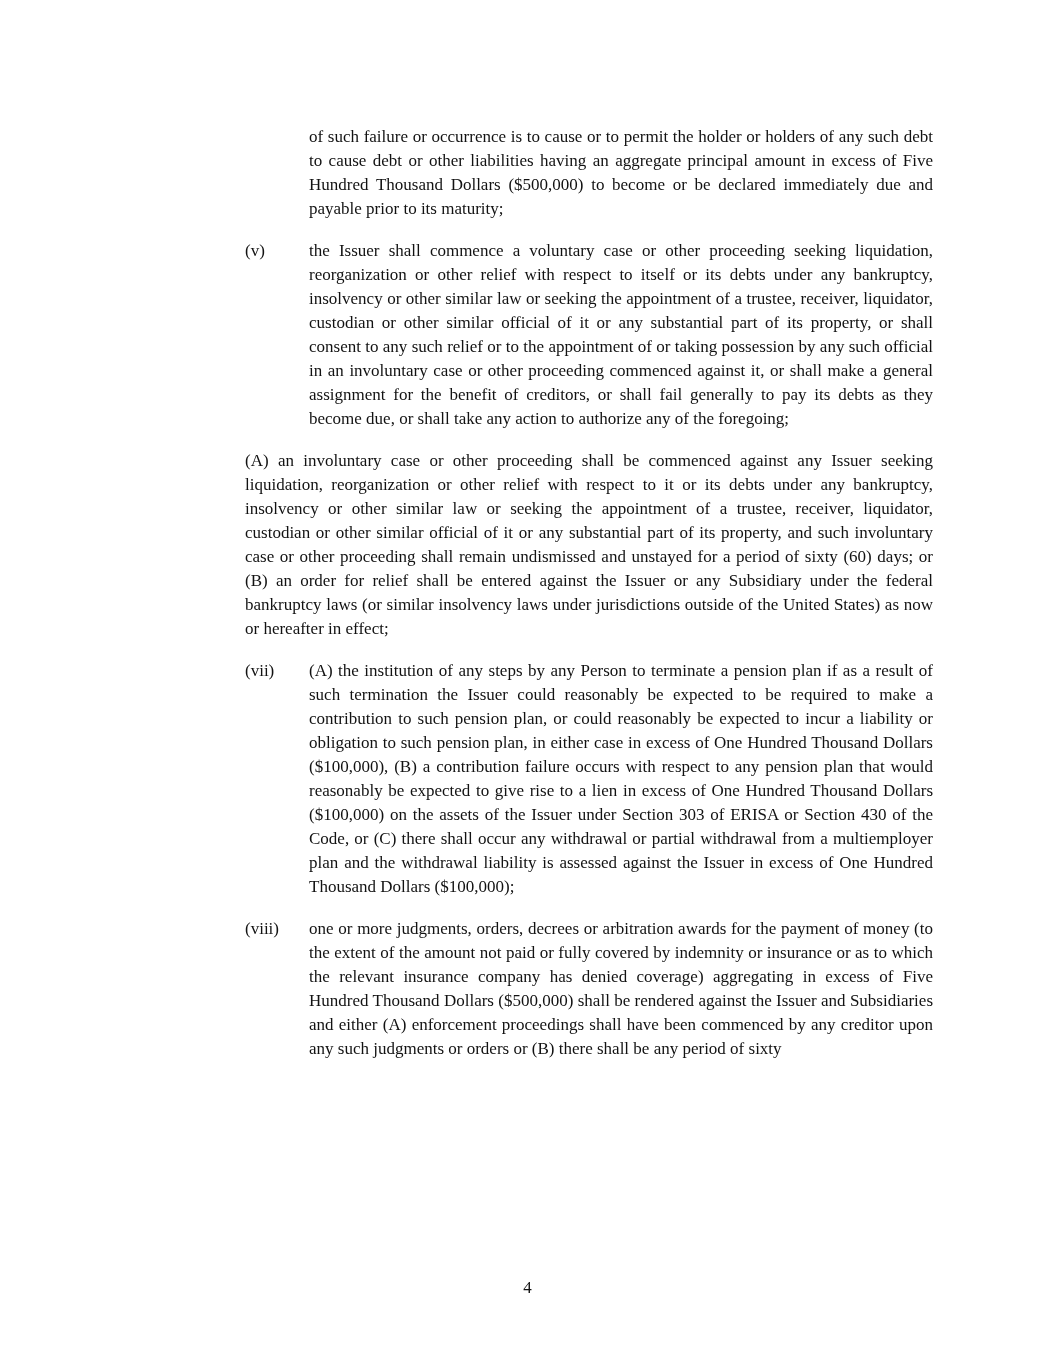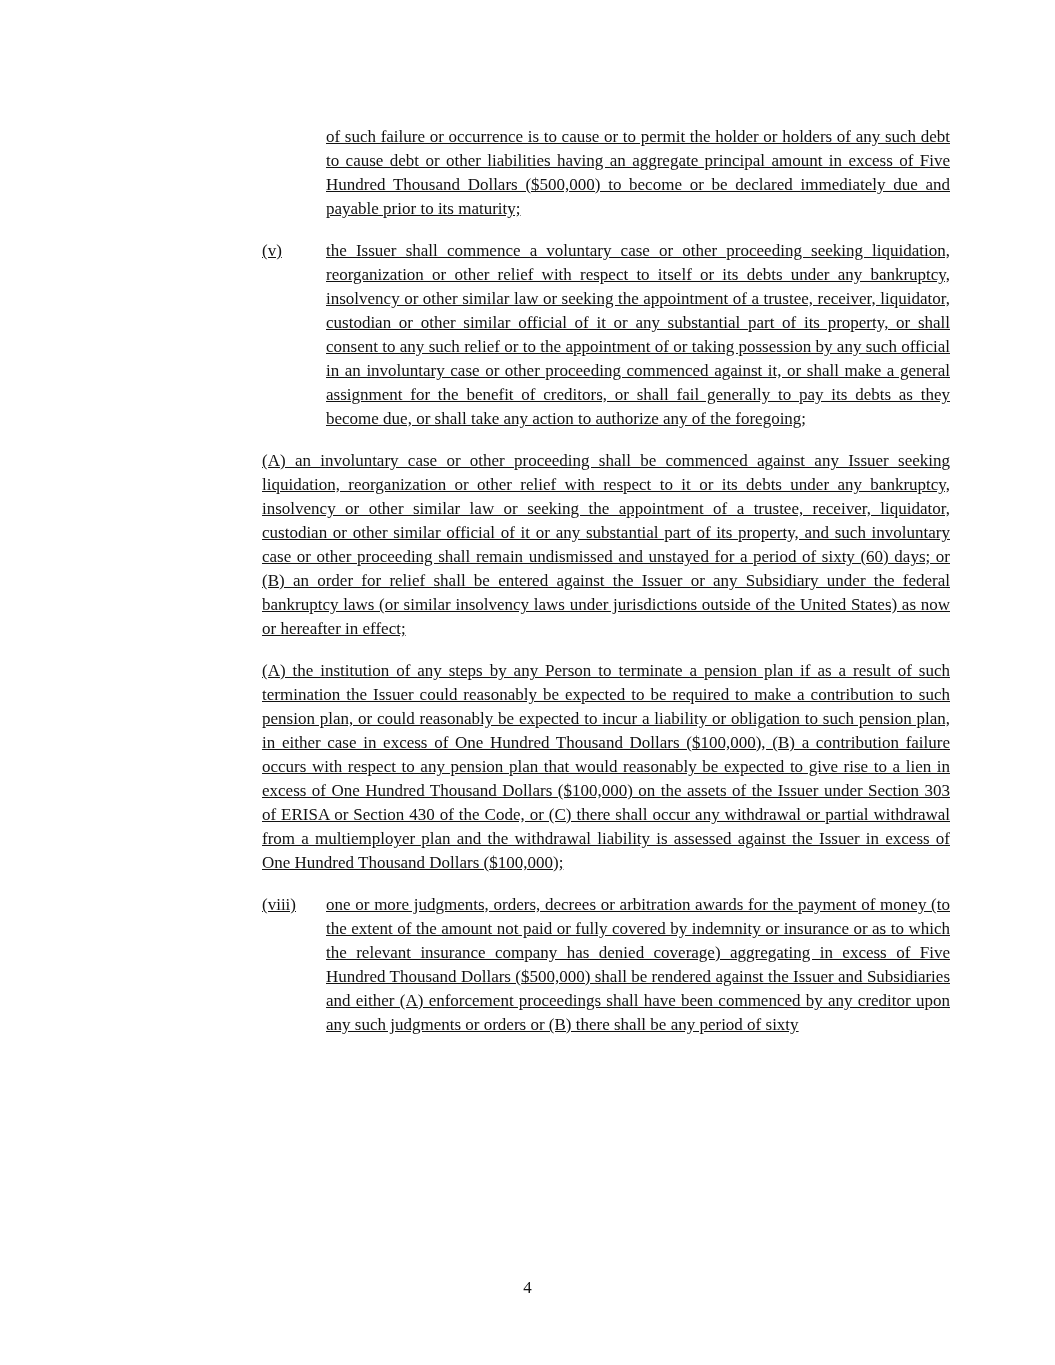--- a/index.html
+++ b/index.html
@@ -13,24 +13,23 @@
     height: 1365px;
     background: #ffffff;
     font-family: "Liberation Serif", "DejaVu Serif", serif;
     font-size: 17px;
     line-height: 24px;
     color: #121212;
     overflow: hidden;
   }
   .clauses {
     position: absolute;
-    left: 262px;
+    left: 245px;
     top: 125px;
     width: 688px;
-    text-decoration: underline;
   }
   .clause {
     display: flex;
     margin-bottom: 18px;
   }
   .clause:last-child {
     margin-bottom: 8px;
   }
   .clause-label {
     flex: 0 0 64px;
@@ -64,20 +63,21 @@
     <div class="clause">
       <div class="clause-label">(v)</div>
       <div class="clause-text">the Issuer shall commence a voluntary case or other proceeding seeking liquidation, reorganization or other relief with respect to itself or its debts under any bankruptcy, insolvency or other similar law or seeking the appointment of a trustee, receiver, liquidator, custodian or other similar official of it or any substantial part of its property, or shall consent to any such relief or to the appointment of or taking possession by any such official in an involuntary case or other proceeding commenced against it, or shall make a general assignment for the benefit of creditors, or shall fail generally to pay its debts as they become due, or shall take any action to authorize any of the foregoing;</div>
     </div>
 
     <div class="clause">
       <div class="clause-text">(A) an involuntary case or other proceeding shall be commenced against any Issuer seeking liquidation, reorganization or other relief with respect to it or its debts under any bankruptcy, insolvency or other similar law or seeking the appointment of a trustee, receiver, liquidator, custodian or other similar official of it or any substantial part of its property, and such involuntary case or other proceeding shall remain undismissed and unstayed for a period of sixty (60) days; or (B) an order for relief shall be entered against the Issuer or any Subsidiary under the federal bankruptcy laws (or similar insolvency laws under jurisdictions outside of the United States) as now or hereafter in effect;</div>
     </div>
 
     <div class="clause">
+      <div class="clause-label">(vii)</div>
       <div class="clause-text">(A) the institution of any steps by any Person to terminate a pension plan if as a result of such termination the Issuer could reasonably be expected to be required to make a contribution to such pension plan, or could reasonably be expected to incur a liability or obligation to such pension plan, in either case in excess of One Hundred Thousand Dollars ($100,000), (B) a contribution failure occurs with respect to any pension plan that would reasonably be expected to give rise to a lien in excess of One Hundred Thousand Dollars ($100,000) on the assets of the Issuer under Section 303 of ERISA or Section 430 of the Code, or (C) there shall occur any withdrawal or partial withdrawal from a multiemployer plan and the withdrawal liability is assessed against the Issuer in excess of One Hundred Thousand Dollars ($100,000);</div>
     </div>
 
     <div class="clause">
       <div class="clause-label">(viii)</div>
       <div class="clause-text">one or more judgments, orders, decrees or arbitration awards for the payment of money (to the extent of the amount not paid or fully covered by indemnity or insurance or as to which the relevant insurance company has denied coverage) aggregating in excess of Five Hundred Thousand Dollars ($500,000) shall be rendered against the Issuer and Subsidiaries and either (A) enforcement proceedings shall have been commenced by any creditor upon any such judgments or orders or (B) there shall be any period of sixty</div>
     </div>
 
   </div>
 

